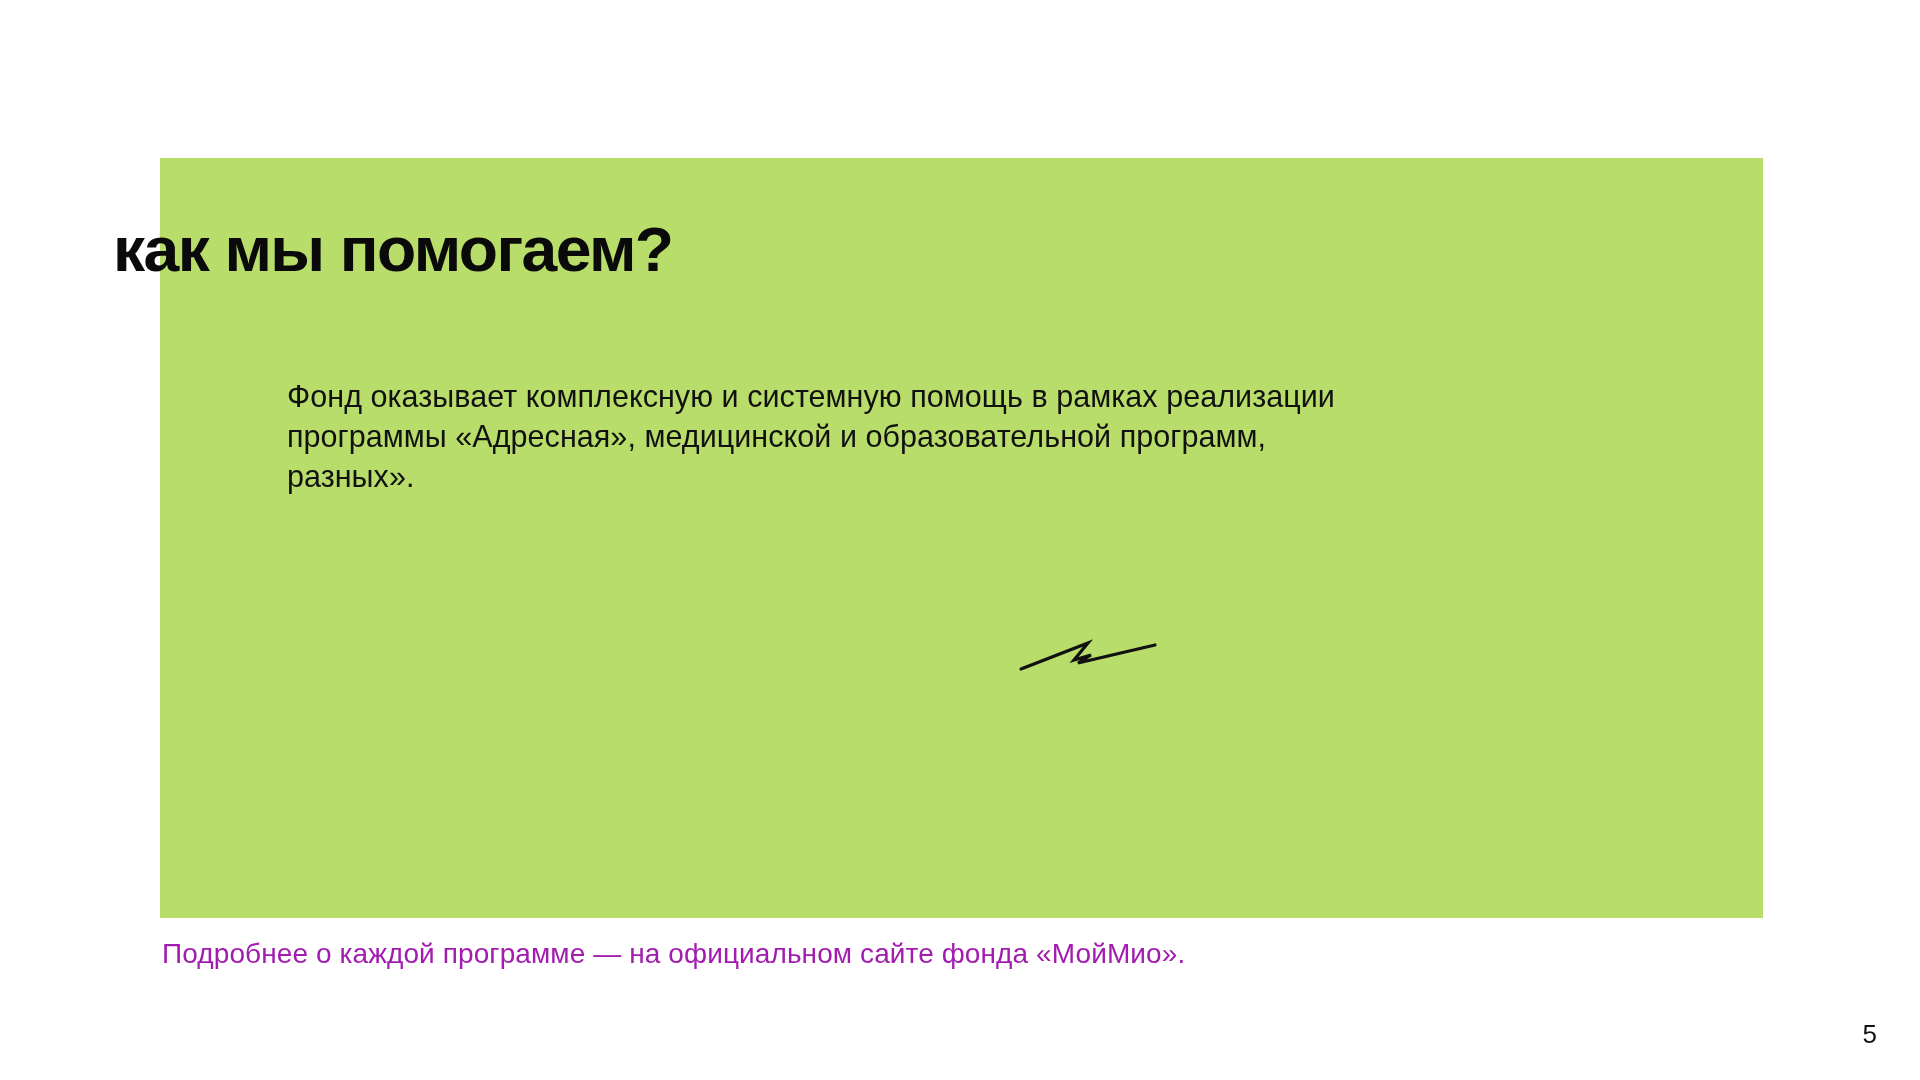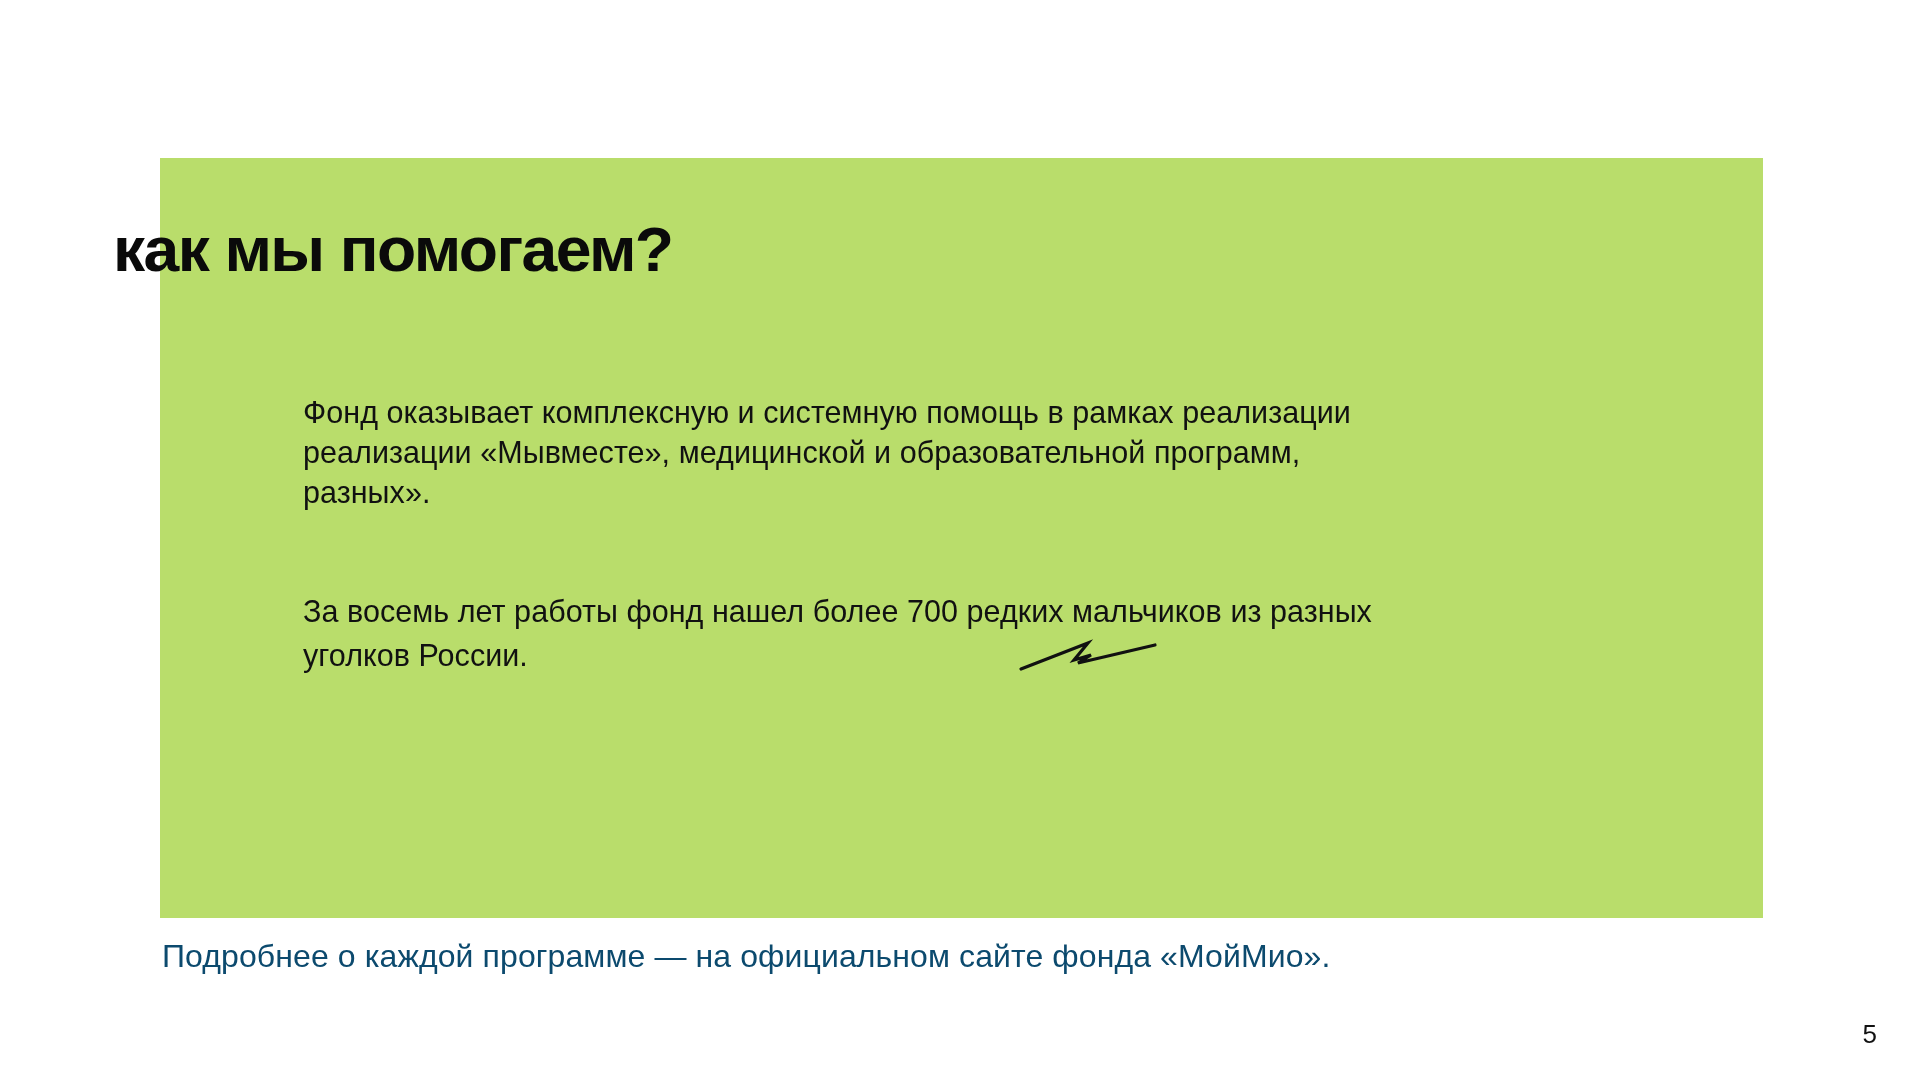--- a/index.html
+++ b/index.html
@@ -56,21 +56,21 @@
     left: 287px;
     top: 376px;
     width: 1420px;
     font-size: 30.5px;
     font-weight: 400;
     line-height: 40px;
     color: #111111;
     letter-spacing: 0.05px;
   }
   #body-copy p {
-    margin: 16px;
+    margin: 0;
   }
   #body-copy .gap {
     height: 45px;
   }
   .para-line {
     display: block;
     white-space: nowrap;
   }
 
   
@@ -87,23 +87,23 @@
     height: 46px;
     pointer-events: none;
   }
 
   
   #caption {
     position: absolute;
     left: 162px;
     top: 938px;
     margin: 0;
-    font-size: 32px;
+    font-size: 28px;
     font-weight: 400;
-    color: #0c4a6e;
+    color: #a21caf;
     letter-spacing: 0.1px;
     white-space: nowrap;
   }
 
   
   #page-number {
     position: absolute;
     right: 43px;
     bottom: 30px;
     font-size: 26px;
@@ -117,30 +117,26 @@
 <div id="slide">
 
   <div id="green-panel"></div>
 
   <h1 id="slide-title">как мы помогаем?</h1>
 
   <div id="body-copy">
 
     <p id="paragraph-one">
       <span class="para-line">Фонд оказывает комплексную и системную помощь в рамках реализации</span>
-      <span class="para-line">реализации «Мывместе», медицинской и образовательной программ,</span>
+      <span class="para-line">программы «Адресная», медицинской и образовательной программ,</span>
       <span class="para-line">разных».</span>
     </p>
 
     <div class="gap"></div>
 
-    <p id="paragraph-two">
-      <span class="para-line">За восемь лет работы фонд нашел более 700 редких мальчиков из разных</span>
-      <span class="para-line">уголков России.</span>
-    </p>
 
   </div>
 
   <svg id="scribble-mark" viewBox="0 0 140 46">
     <path d="M3 41 L70 15 L56 32 L73 27 L60 35 L137 17" fill="none" stroke="#111111" stroke-width="3.2" stroke-linecap="round" stroke-linejoin="miter"></path>
   </svg>
 
   <p id="caption">Подробнее о каждой программе — на официальном сайте фонда «МойМио».</p>
 
   <div id="page-number">5</div>

